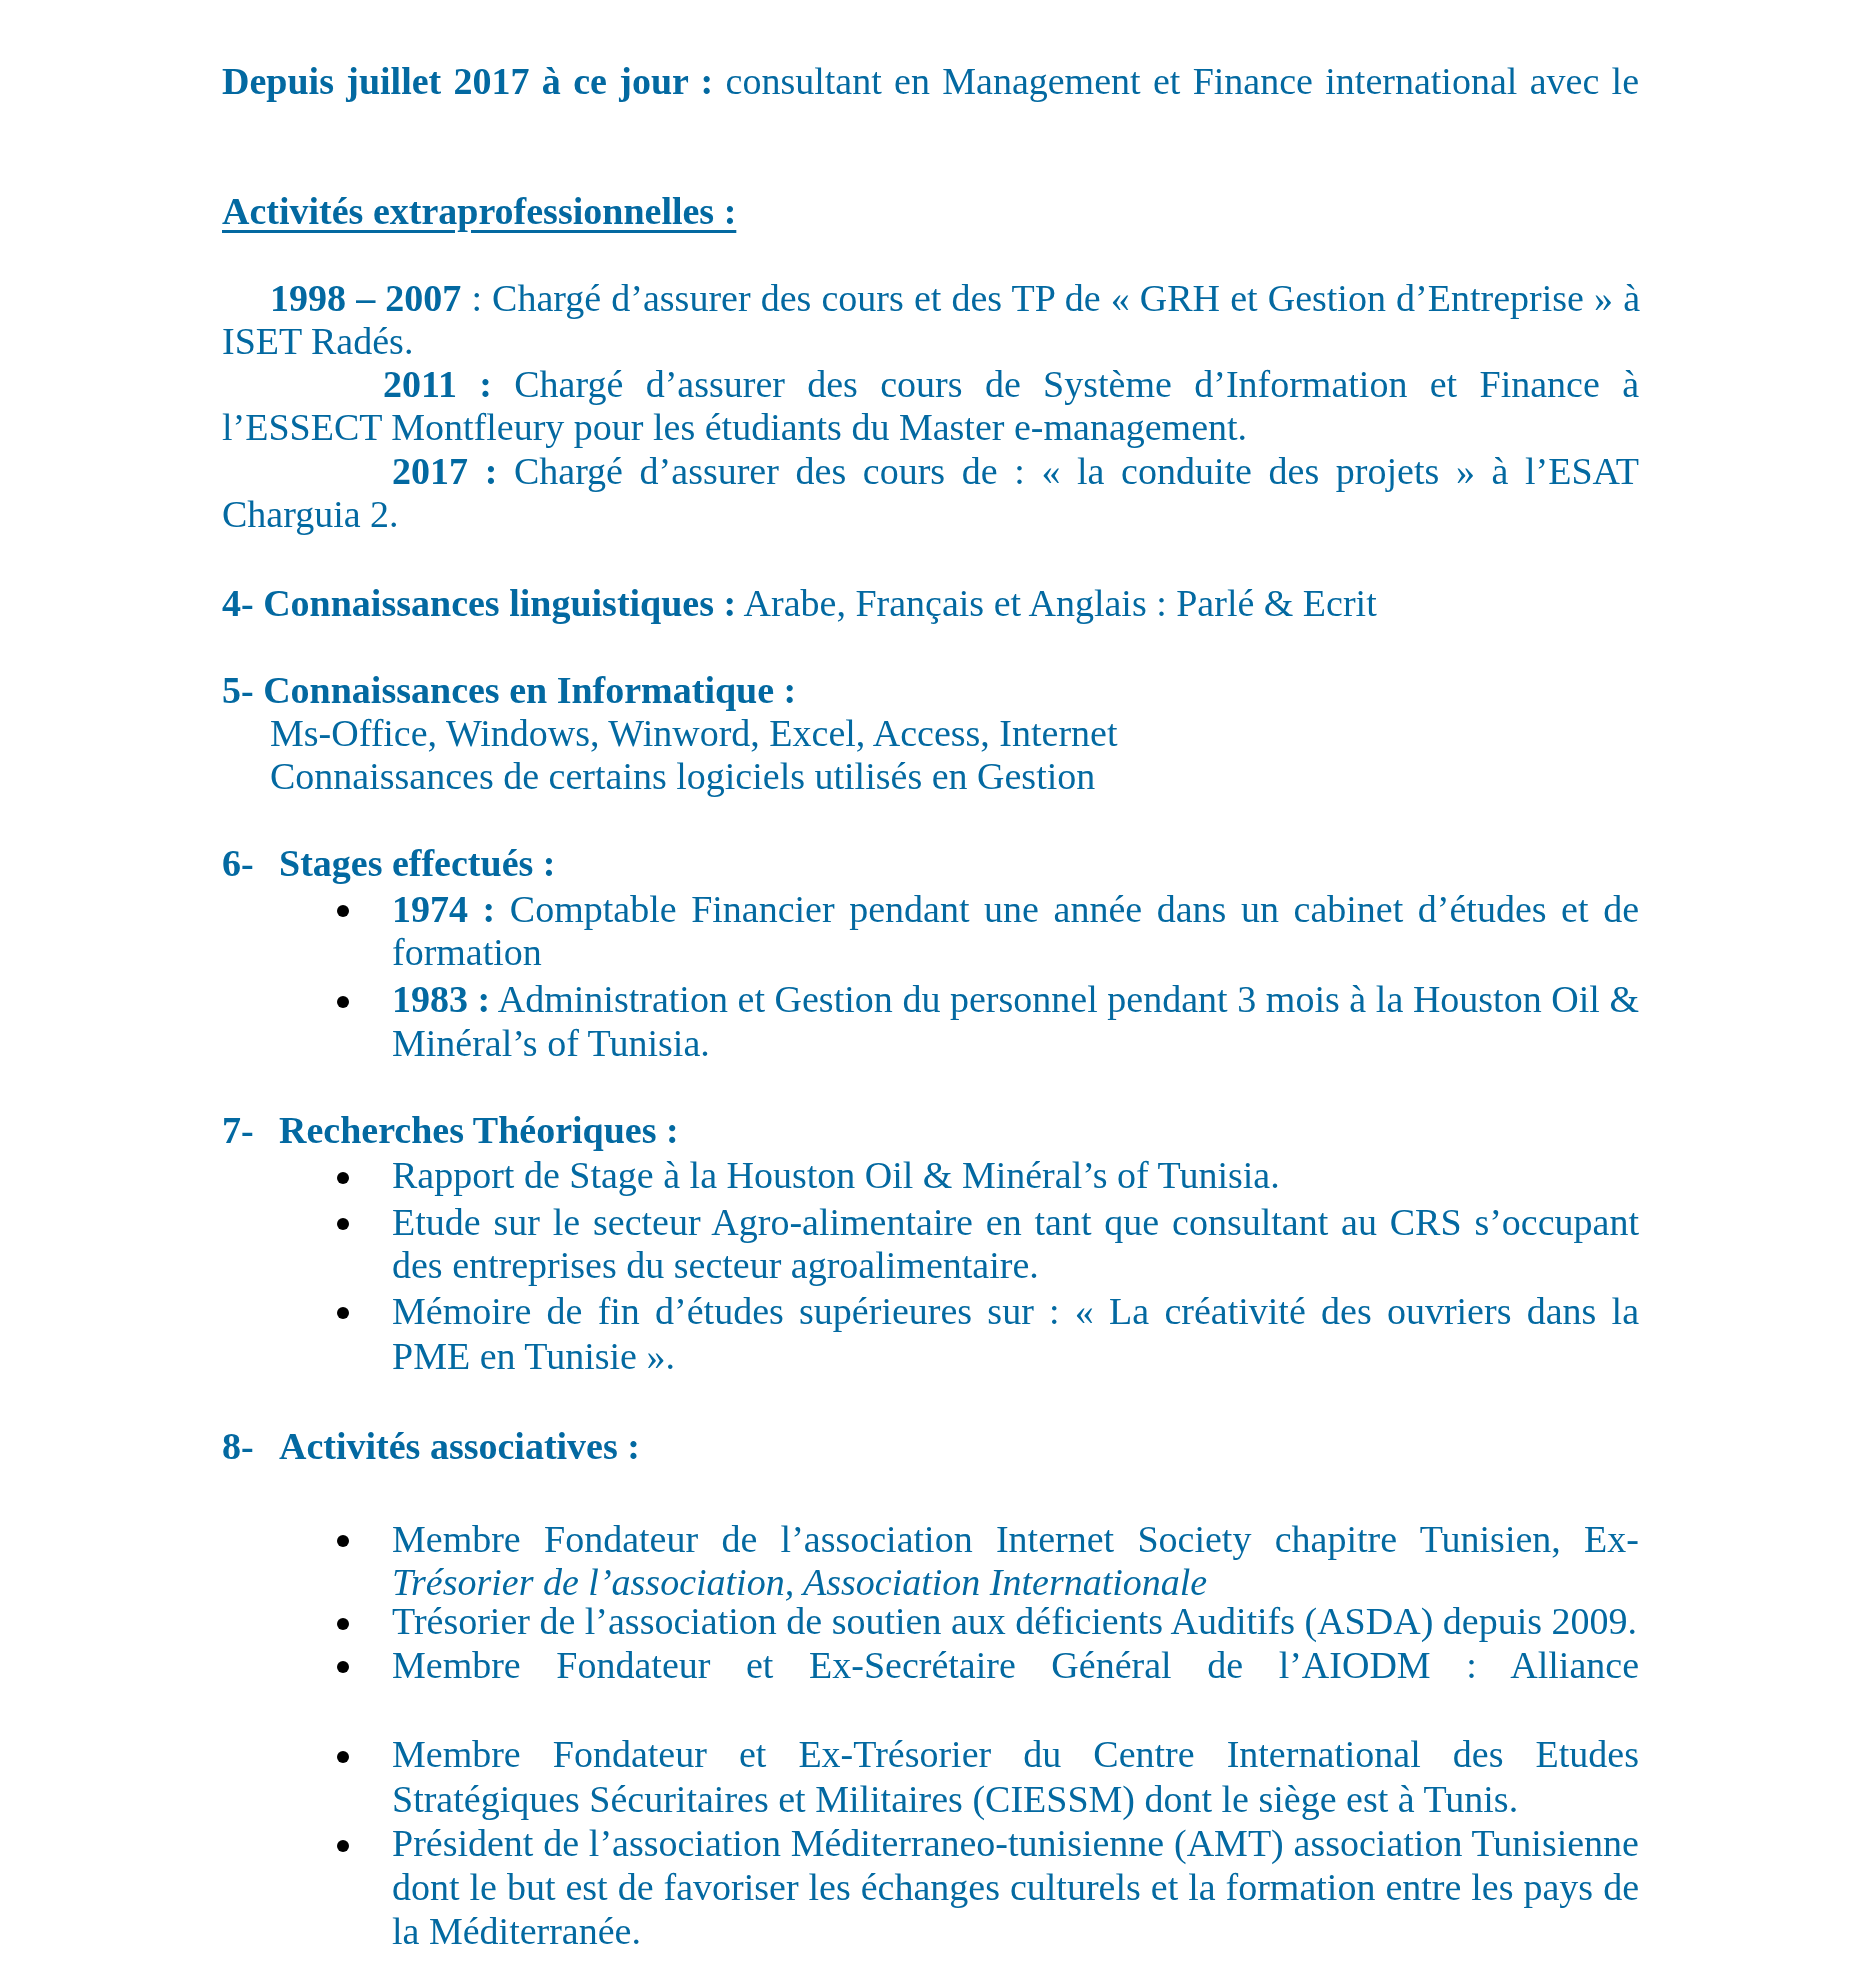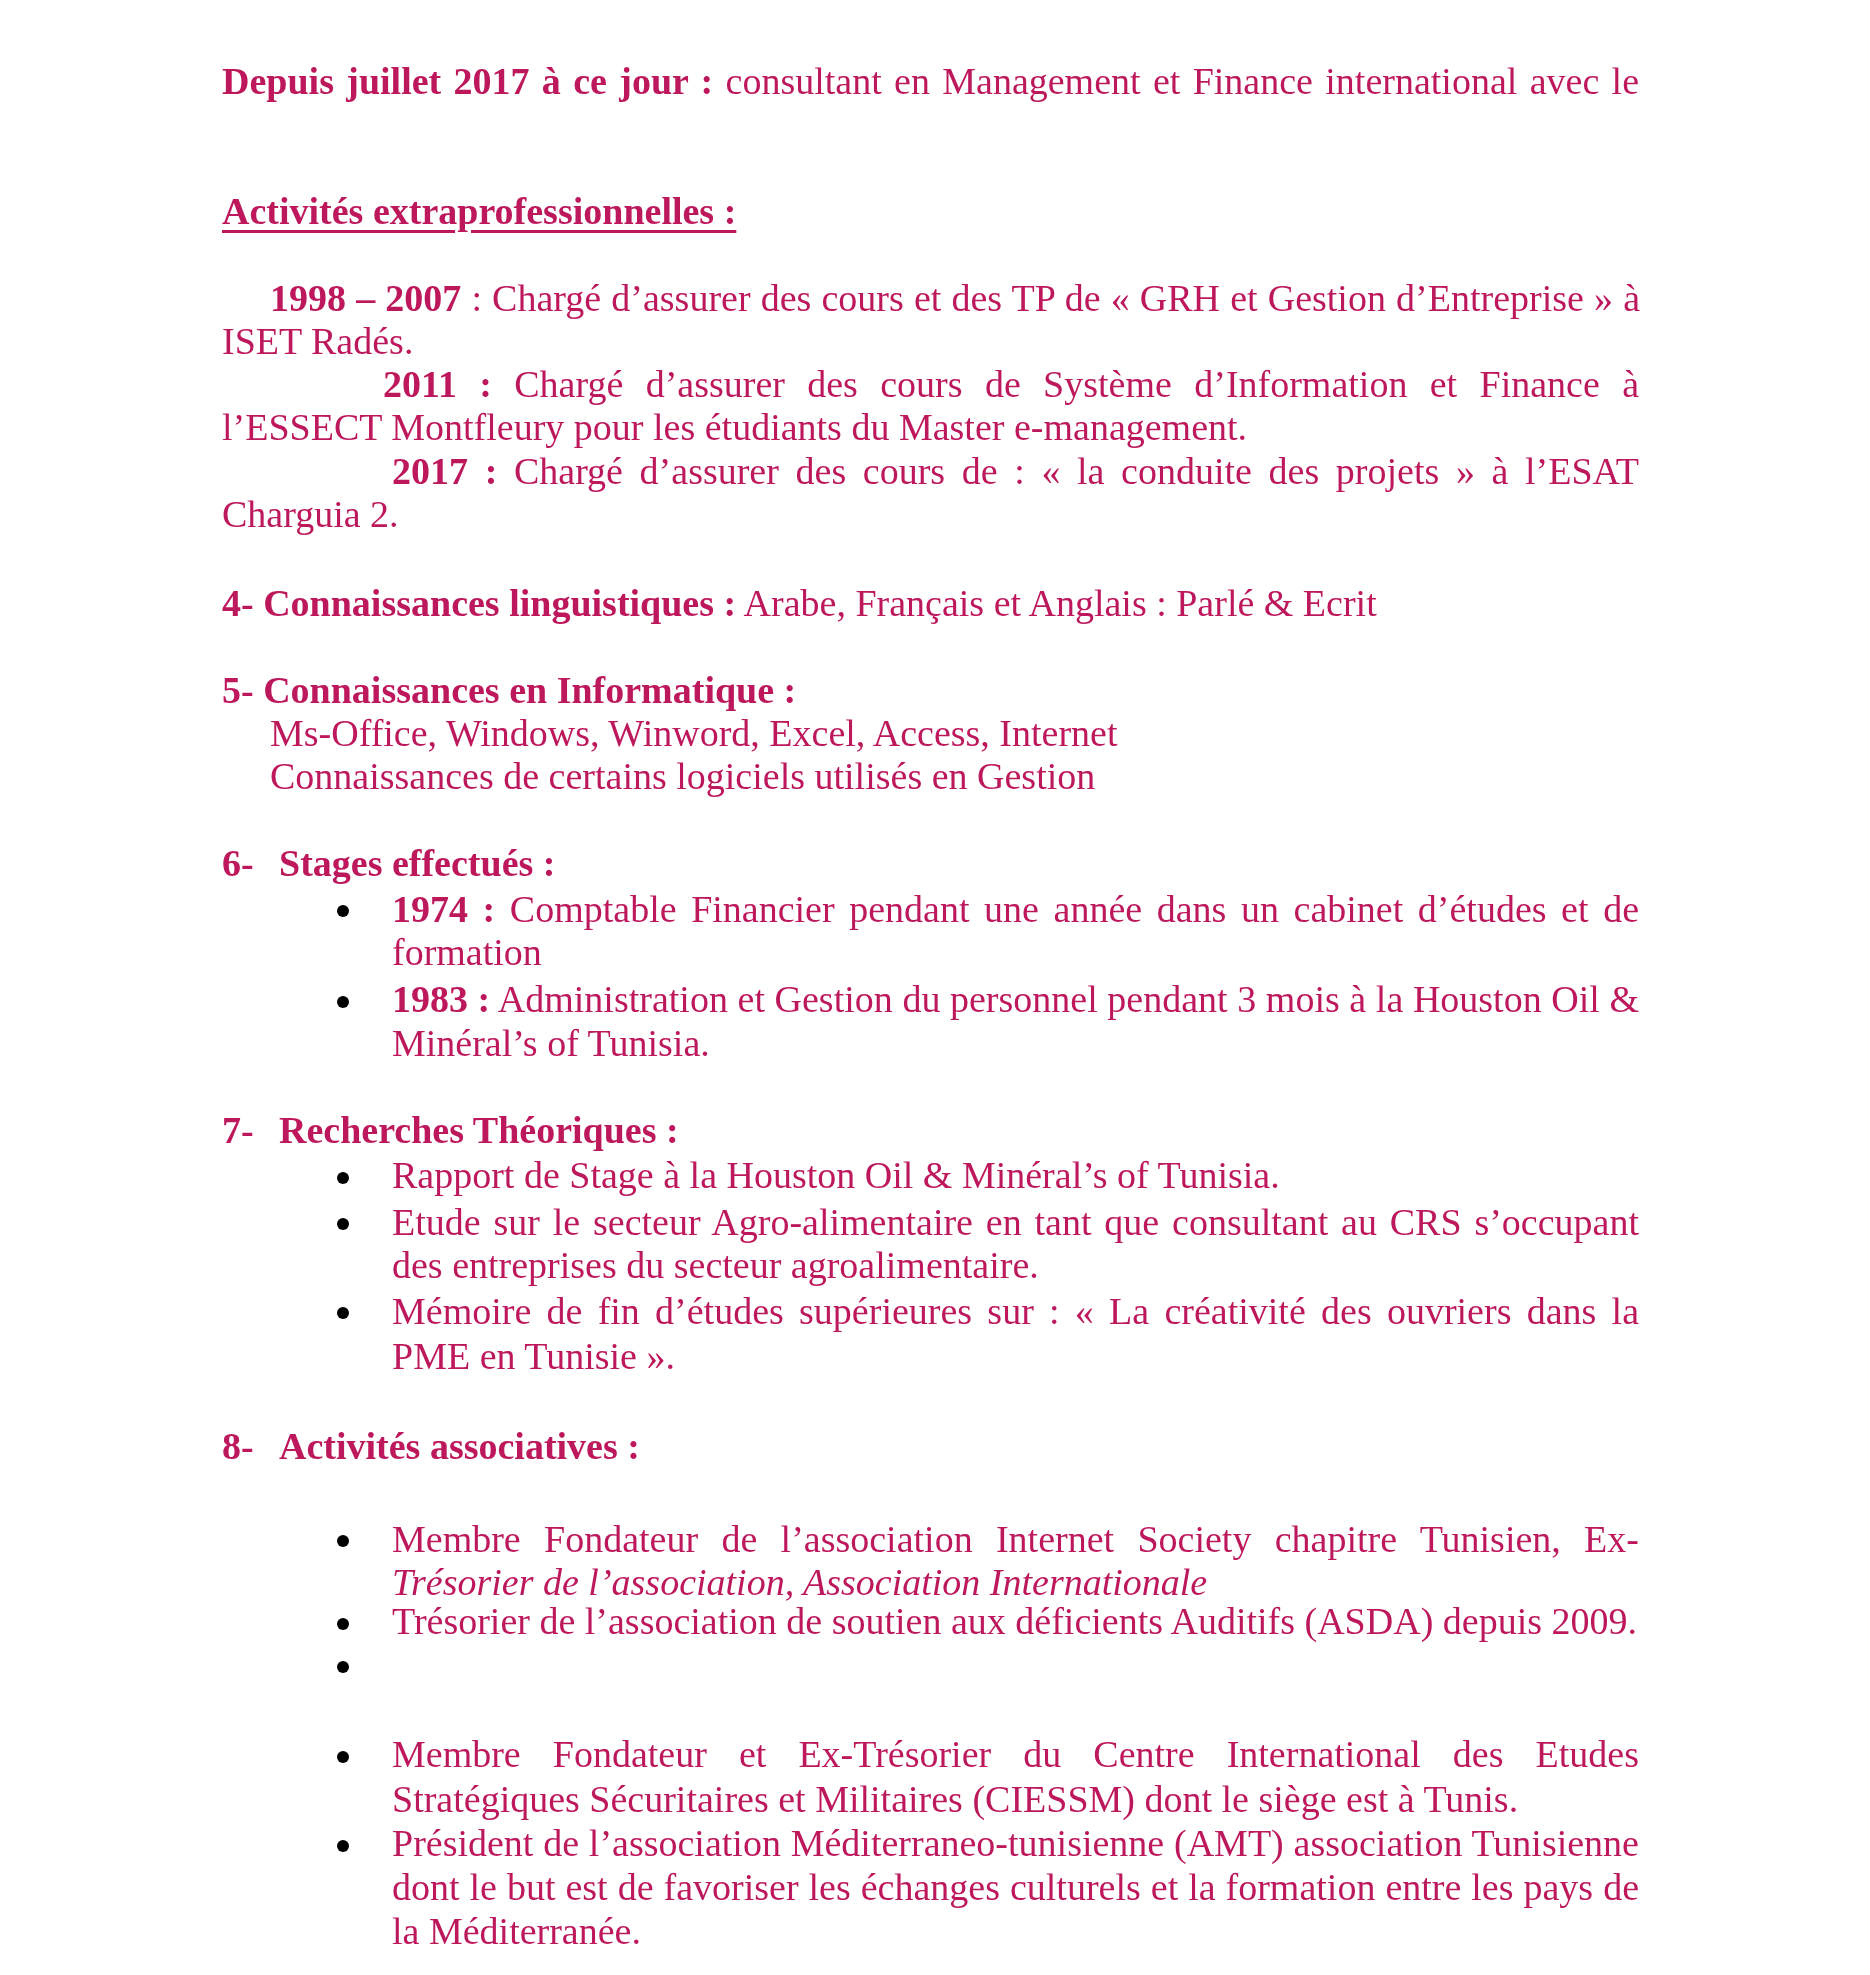--- a/index.html
+++ b/index.html
@@ -1,19 +1,19 @@
 <!DOCTYPE html>
 <html style="font-size:12px"><head>
 <meta charset="utf-8">
 <style>
   html, body { margin: 0; padding: 0; background: #ffffff; }
   body { width: 1871px; height: 1975px; position: relative; overflow: hidden; }
   .page {
     position: absolute; left: 0; top: 0; width: 1871px; height: 1975px;
-    background: #ffffff; color: #be185d;
+    background: #ffffff; color: #0369a1;
     font-family: "Liberation Serif", "DejaVu Serif", serif;
     font-size: 38px; line-height: 43px;
   }
   .ln { position: absolute; white-space: nowrap; height: 43px; }
   .jf { white-space: normal; text-align: justify; text-align-last: justify; }
   .b { font-weight: bold; }
   .u { text-decoration: underline; text-decoration-thickness: 3px; text-underline-offset: 6px; }
   .bullet {
     position: absolute; width: 12px; height: 12px; border-radius: 50%;
     background: #000000;
@@ -96,20 +96,21 @@
   </div>
 
   <span class="bullet" style="left:337px; top:1535px;"></span>
   <div class="ln jf" style="left:392px; top:1518px; width:1247px;">Membre Fondateur de l’association Internet Society chapitre Tunisien, Ex-</div>
   <div class="ln" style="left:392px; top:1561px;font-style:italic;">Trésorier de l’association, Association Internationale</div>
 
   <span class="bullet" style="left:337px; top:1618px;"></span>
   <div class="ln" style="left:392px; top:1600px;">Trésorier de l’association de soutien aux déficients Auditifs (ASDA) depuis 2009.</div>
 
   <span class="bullet" style="left:337px; top:1661px;"></span>
+  <div class="ln jf" style="left:392px; top:1644px; width:1247px;">Membre Fondateur et Ex-Secrétaire Général de l’AIODM : Alliance</div>
 
   <span class="bullet" style="left:337px; top:1751px;"></span>
   <div class="ln jf" style="left:392px; top:1733px; width:1247px;">Membre Fondateur et Ex-Trésorier du Centre International des Etudes</div>
   <div class="ln" style="left:392px; top:1778px;">Stratégiques Sécuritaires et Militaires (CIESSM) dont le siège est à Tunis.</div>
 
   <span class="bullet" style="left:337px; top:1840px;"></span>
   <div class="ln jf" style="left:392px; top:1822px; width:1247px;">Président de l’association Méditerraneo-tunisienne (AMT) association Tunisienne</div>
   <div class="ln jf" style="left:392px; top:1866px; width:1247px;">dont le but est de favoriser les échanges culturels et la formation entre les pays de</div>
   <div class="ln" style="left:392px; top:1910px;">la Méditerranée.</div>
 

